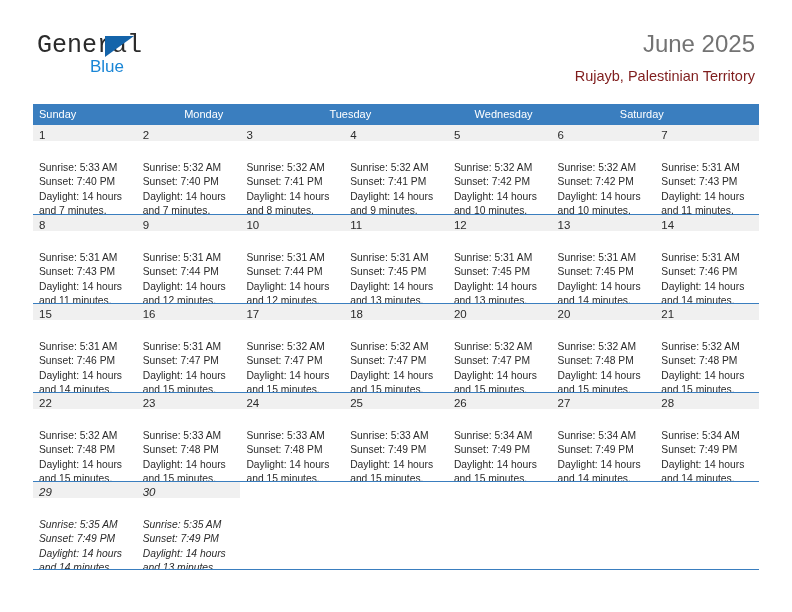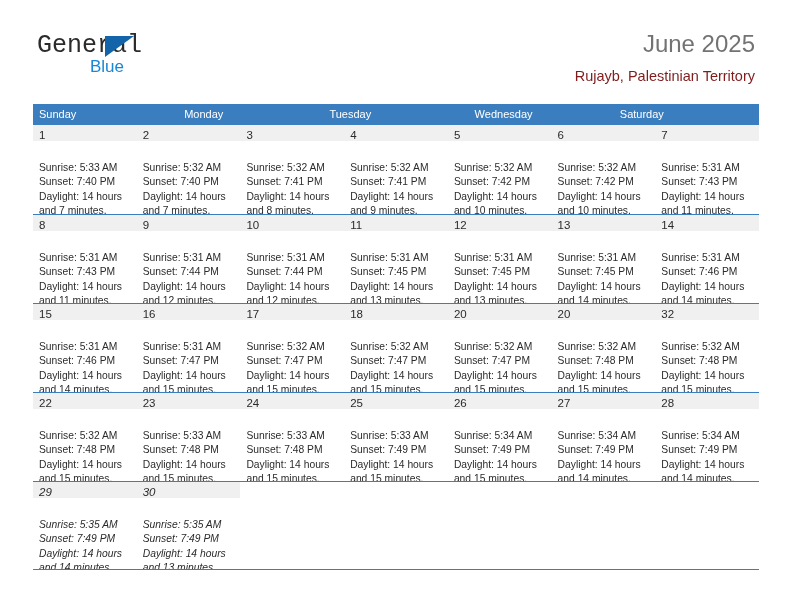--- a/index.html
+++ b/index.html
@@ -360,21 +360,21 @@
           <div class="day-cell">
             <div class="day-number-band"><span class="day-number">20</span></div>
             <div class="day-details">
               <div class="detail-line">Sunrise: 5:32 AM</div>
               <div class="detail-line">Sunset: 7:48 PM</div>
               <div class="detail-line">Daylight: 14 hours</div>
               <div class="detail-line">and 15 minutes.</div>
             </div>
           </div>
           <div class="day-cell">
-            <div class="day-number-band"><span class="day-number">32</span></div>
+            <div class="day-number-band"><span class="day-number">21</span></div>
             <div class="day-details">
               <div class="detail-line">Sunrise: 5:32 AM</div>
               <div class="detail-line">Sunset: 7:48 PM</div>
               <div class="detail-line">Daylight: 14 hours</div>
               <div class="detail-line">and 15 minutes.</div>
             </div>
           </div>
         </div>
         <div class="week-row">
           <div class="day-cell">

